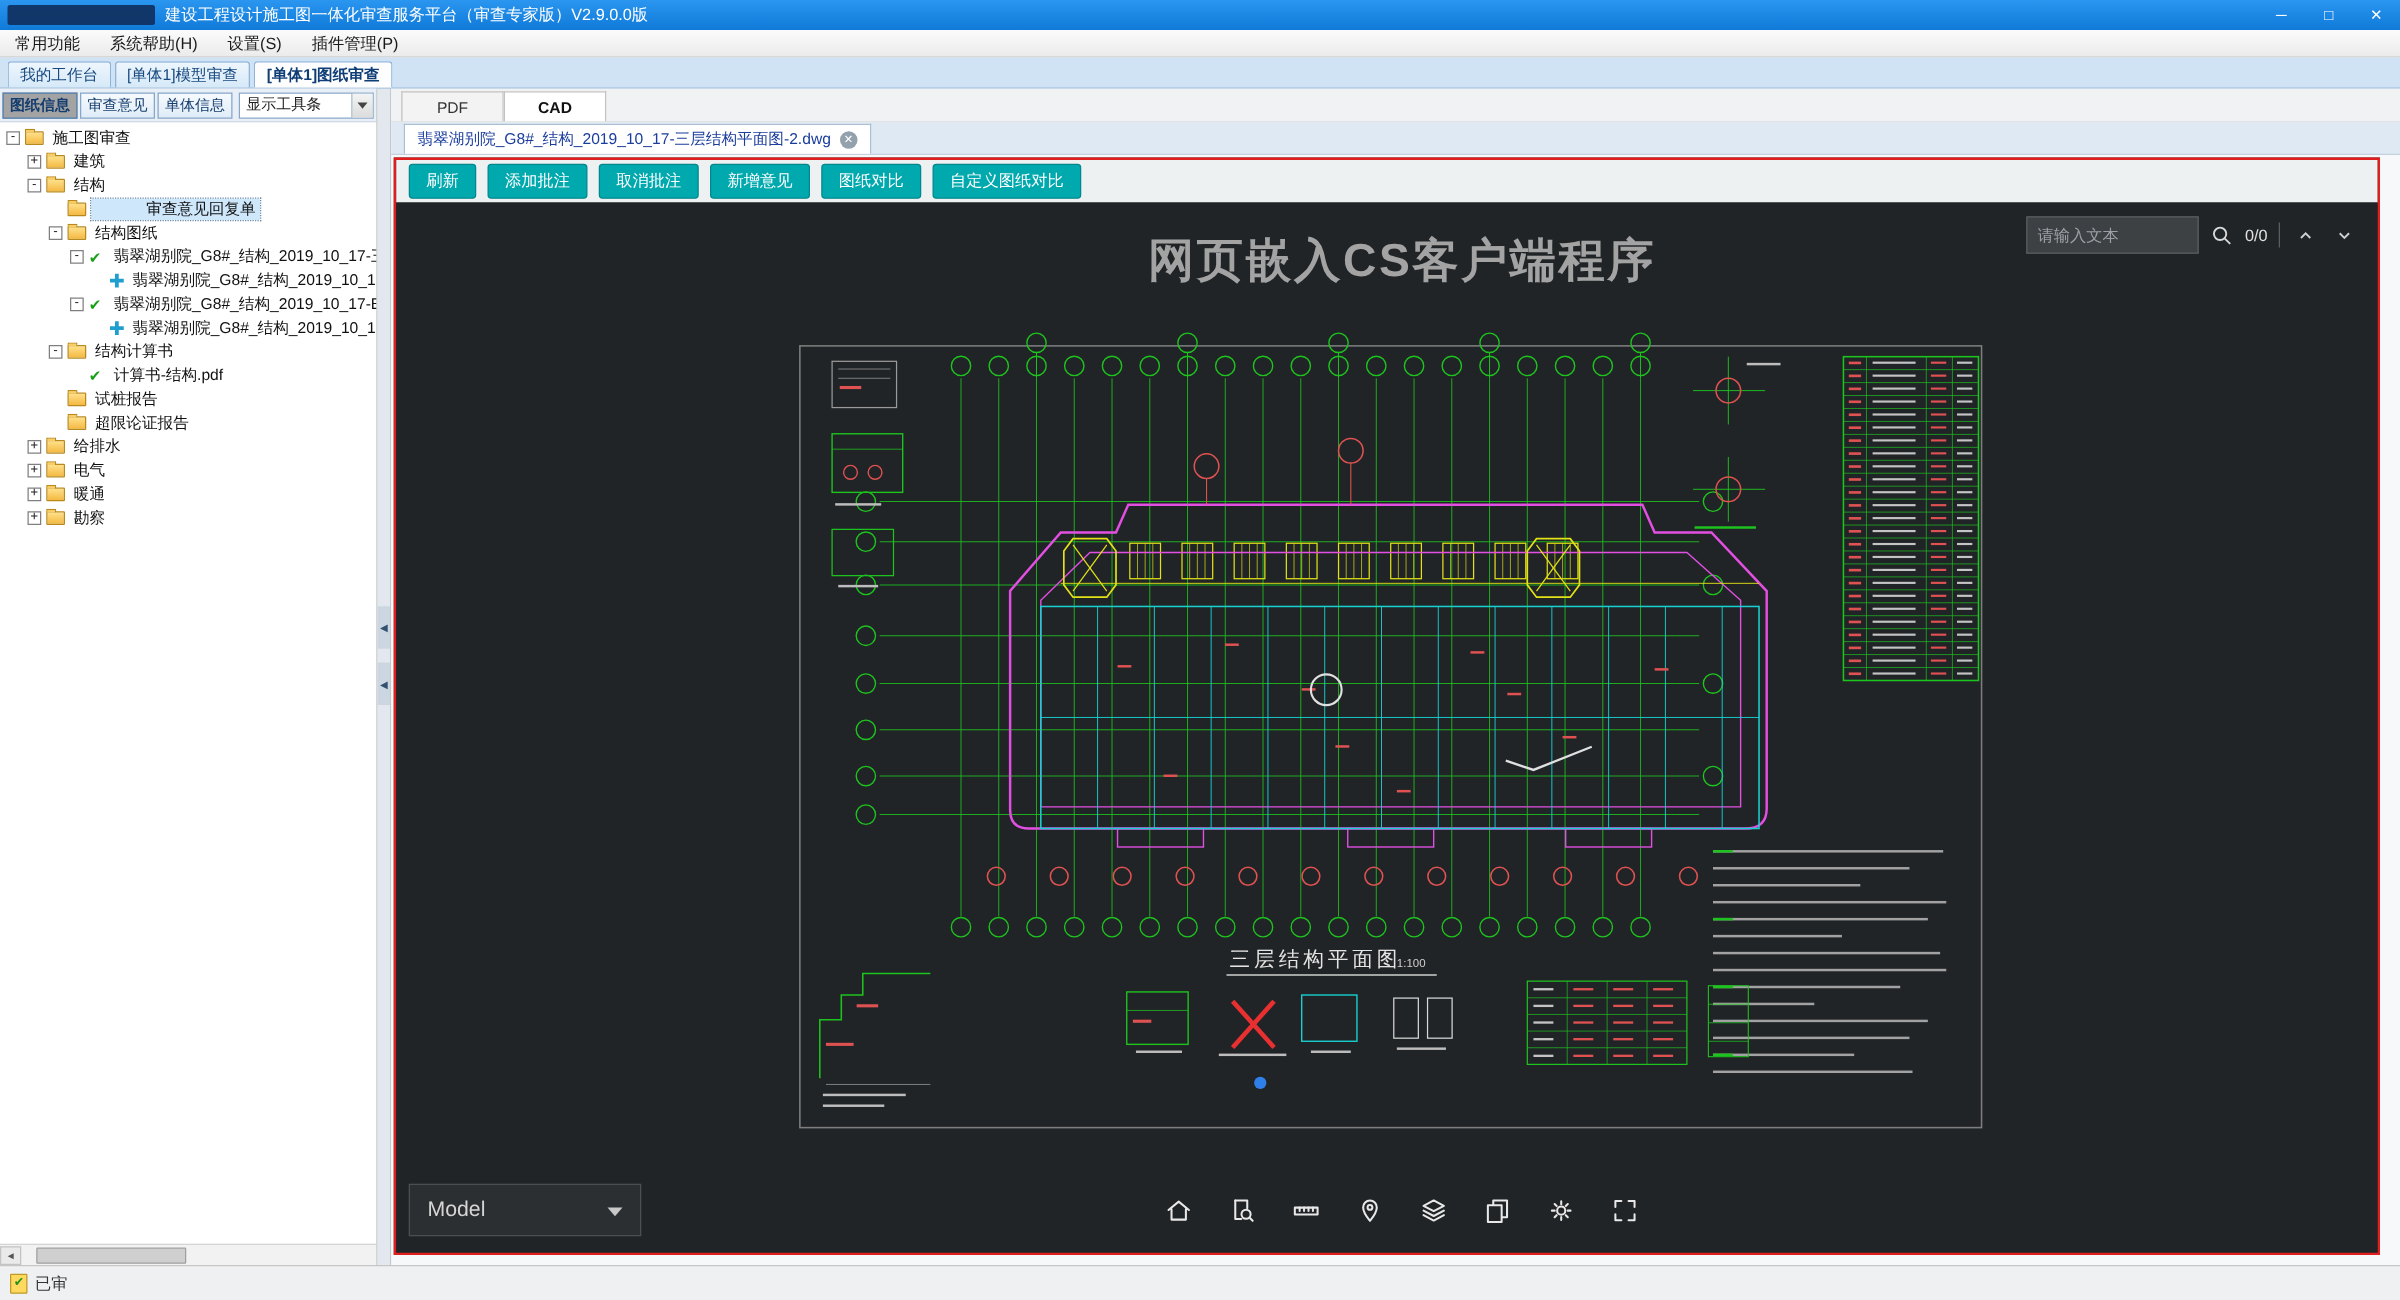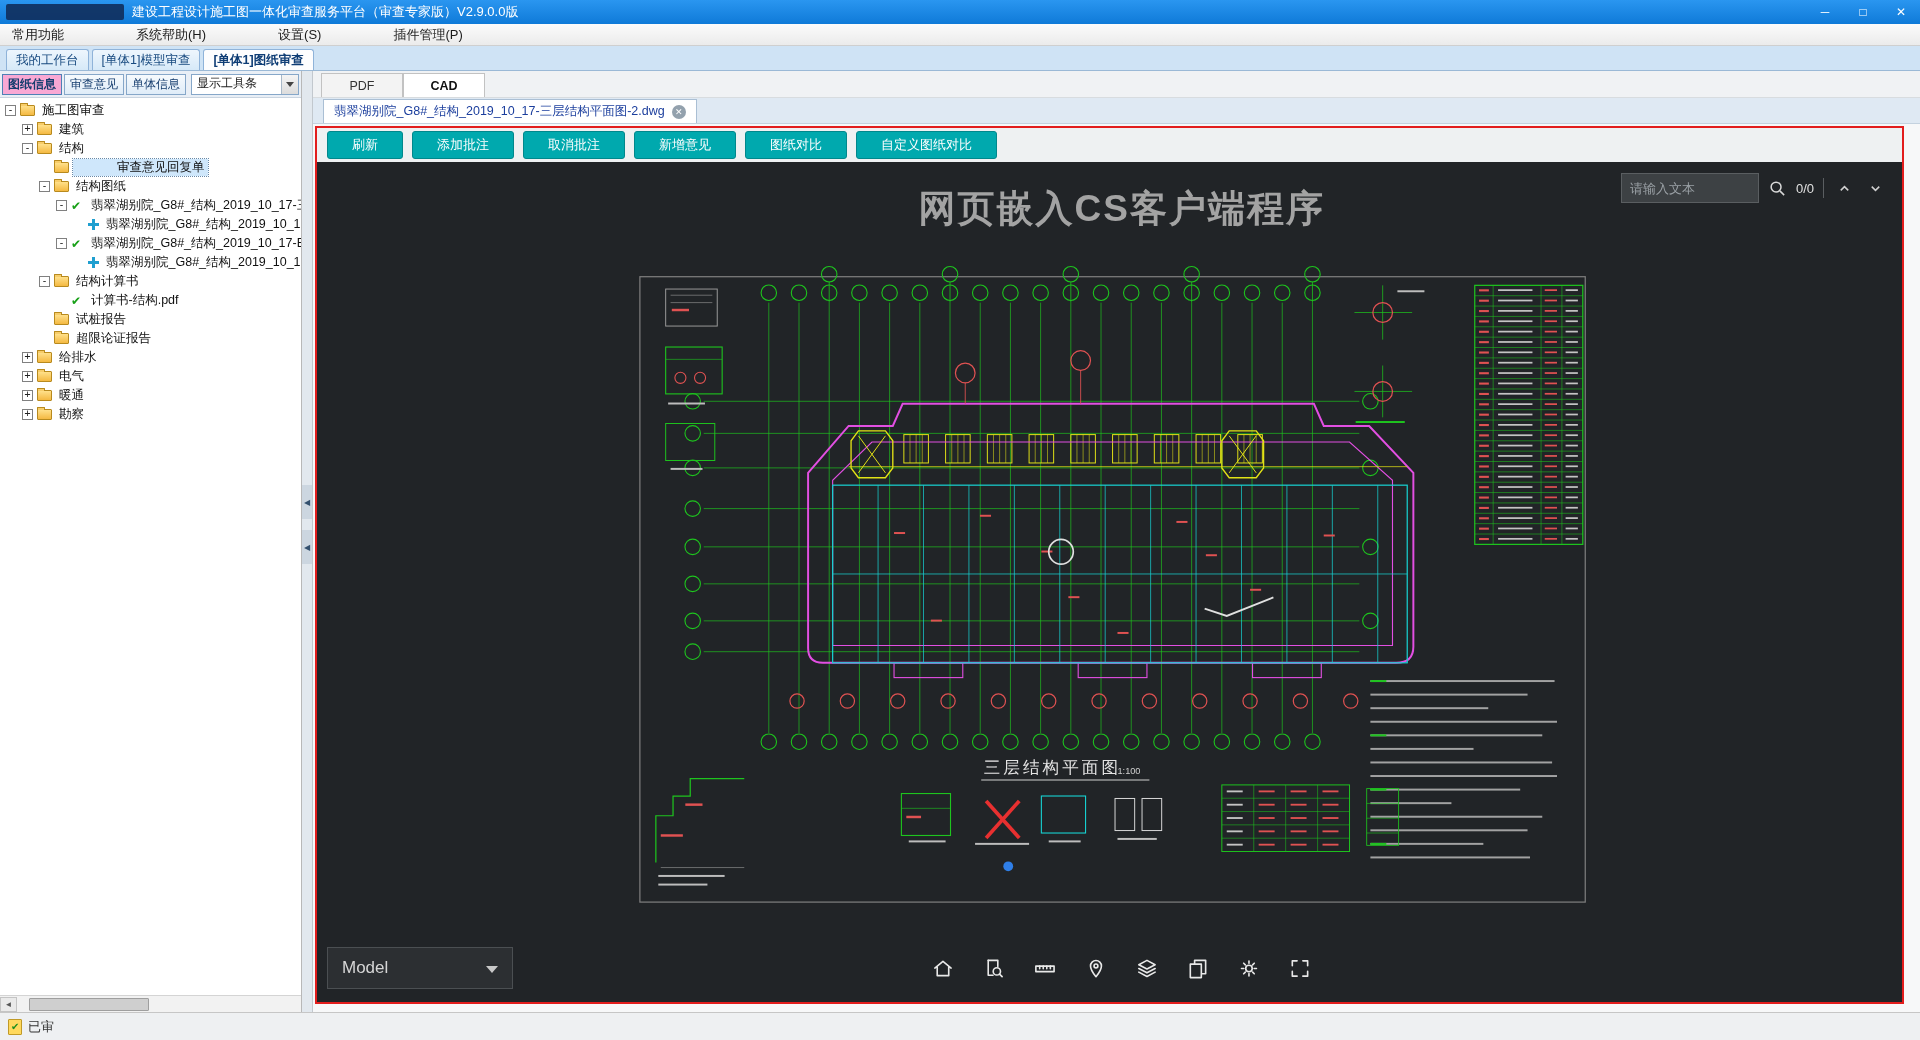--- a/index.html
+++ b/index.html
@@ -8,34 +8,34 @@
 .app{position:absolute;inset:0;background:#f0f0f0;}
 
 
 .titlebar{position:absolute;top:0;left:0;right:0;height:24px;background:linear-gradient(#2a96f0,#0f7ad8);display:flex;align-items:center;color:#fff;font-size:13px;padding-left:6px;}
 .redacted{width:118px;height:16px;background:#10305e;border-radius:2px;margin-right:8px;opacity:.92;flex:none;}
 .wtitle{white-space:nowrap;}
 .winbtns{margin-left:auto;display:flex;}
 .winbtn{width:38px;height:24px;display:flex;align-items:center;justify-content:center;font-size:12px;color:#fff;}
 
 
-.menubar{position:absolute;top:24px;left:0;right:0;height:22px;background:linear-gradient(#fbfbfb,#ebebeb);border-bottom:1px solid #cfcfcf;display:flex;align-items:flex-start;font-size:13px;color:#1a1a1a;gap:48px;}
+.menubar{position:absolute;top:24px;left:0;right:0;height:22px;background:linear-gradient(#fbfbfb,#ebebeb);border-bottom:1px solid #cfcfcf;display:flex;align-items:flex-start;font-size:13px;color:#1a1a1a;}
 .menuitem{padding:0 12px;height:100%;display:flex;align-items:center;}
 
 
 .worktabs{position:absolute;top:46px;left:0;right:0;height:25px;background:#cfe3f5;border-bottom:1px solid #9bb9d6;display:flex;align-items:flex-end;padding-left:6px;gap:3px;}
 .wtab{height:21px;padding:0 9px;font-size:12.5px;color:#17497f;background:linear-gradient(#eef6fd,#d6e9f8);border:1px solid #8fb3d9;border-bottom:none;border-radius:3px 3px 0 0;display:flex;align-items:center;white-space:nowrap;}
 .wtab.active{background:#fdfdfe;color:#0f3d75;font-weight:bold;}
 
 
 .mainrow{position:absolute;top:71px;bottom:28px;left:0;right:0;display:flex;}
 .leftpanel{width:302px;background:#fff;border-right:1px solid #b8b8b8;display:flex;flex-direction:column;flex:none;}
 .ptabs{height:27px;background:#e9eff6;border-bottom:1px solid #c9d4e0;display:flex;align-items:center;padding:2px;gap:2px;flex:none;}
 .ptab{height:21px;padding:0 5px;font-size:12px;color:#153d6e;background:linear-gradient(#f6fafd,#dfecf8);border:1px solid #86a7c9;display:flex;align-items:center;white-space:nowrap;}
-.ptab.active{background:#f9a8d4;border-color:#4f80b5;font-weight:bold;text-align:right;}
+.ptab.active{background:#a3a3a3;border-color:#4f80b5;font-weight:bold;text-align:right;}
 .combo{margin-left:3px;flex:1;height:21px;border:1px solid #86a7c9;background:#fff;display:flex;font-size:12px;color:#222;padding-left:5px;}
 .combo-btn{width:17px;height:19px;margin-left:auto;background:linear-gradient(#f4f4f4,#dcdcdc);border-left:1px solid #a8b8c8;display:flex;align-items:center;justify-content:center;}
 .combo-btn::before{content:"";border:4px solid transparent;border-top:5px solid #444;margin-top:5px;}
 
 
 .tree{flex:1;overflow:hidden;padding:3px 0 0 3px;font-size:12.5px;color:#101010;background:#fff;}
 .trow{height:19px;display:flex;align-items:center;white-space:nowrap;}
 .d0{padding-left:2px}.d1{padding-left:19px}.d2{padding-left:36px}.d3{padding-left:53px}.d4{padding-left:70px}
 .exp{width:11px;height:11px;border:1px solid #808080;background:#fff;display:inline-flex;align-items:center;justify-content:center;font-size:10px;line-height:1;margin-right:4px;flex:none;font-family:"DejaVu Sans Mono",monospace;color:#222;}
 .exp.plus::before{content:"+";margin-top:-1px;}
@@ -69,21 +69,21 @@
 .ftab{width:82px;height:24px;display:flex;align-items:center;justify-content:center;font-size:12.5px;color:#333;background:#f3f3f3;border:1px solid #c2c2c2;border-bottom:none;}
 .ftab.active{background:#fff;font-weight:bold;color:#111;}
 .doctabs{position:absolute;top:27px;left:0;right:0;height:26px;background:#dfe9f3;border-bottom:1px solid #c4d2df;display:flex;align-items:flex-end;padding-left:10px;}
 .doctab{height:24px;background:#fff;border:1px solid #aabfd4;border-bottom:none;display:flex;align-items:center;gap:7px;padding:0 10px;font-size:12.5px;color:#1b3e9d;white-space:nowrap;}
 .closeic{width:14px;height:14px;border-radius:50%;background:#93a1ad;color:#fff;font-size:9px;display:flex;align-items:center;justify-content:center;font-family:"DejaVu Sans",sans-serif;}
 .closeic::before{content:"✕";}
 
 
 .viewer-frame{position:absolute;top:55px;left:2px;right:16px;bottom:8px;border:2px solid #e21d1d;background:#222527;display:flex;flex-direction:column;}
 .vtoolbar{height:34px;background:#eef1f2;display:flex;align-items:center;gap:9px;padding-left:10px;flex:none;}
-.vbtn{background:#00a9ae;border:1px solid #00888c;color:#fff;font-size:13px;padding:4px 24px;border-radius:3px;white-space:nowrap;}
+.vbtn{background:#00a9ae;border:1px solid #00888c;color:#fff;font-size:13px;padding:4px 13px;border-radius:3px;white-space:nowrap;}
 .canvas{flex:1;position:relative;background:#212427;overflow:hidden;}
 .cadsvg{position:absolute;inset:0;width:100%;height:100%;}
 .dtitle{font-size:13.5px;fill:#e4e4e4;letter-spacing:2.5px;font-family:"Liberation Sans",sans-serif;}
 .dscale{font-size:7.5px;fill:#cfcfcf;font-family:"Liberation Sans",sans-serif;}
 .overlay-red{position:absolute;top:22px;left:50%;transform:translateX(-47%);font-size:37px;font-weight:bold;color:#a3a3a3;letter-spacing:2px;white-space:nowrap;}
 .searchbar{position:absolute;top:11px;right:16px;display:flex;align-items:center;gap:9px;padding-left:22px;}
 .searchinput{width:138px;height:30px;background:#3d4144;border:1px solid #5a5e61;color:#ddd;font-size:13px;padding:0 8px;outline:none;font-family:"Liberation Sans",sans-serif;}
 .searchinput::placeholder{color:#9aa0a5;}
 .counter{color:#e0e0e0;font-size:13px;}
 .vdiv{width:1px;height:20px;background:#5a5e61;}

